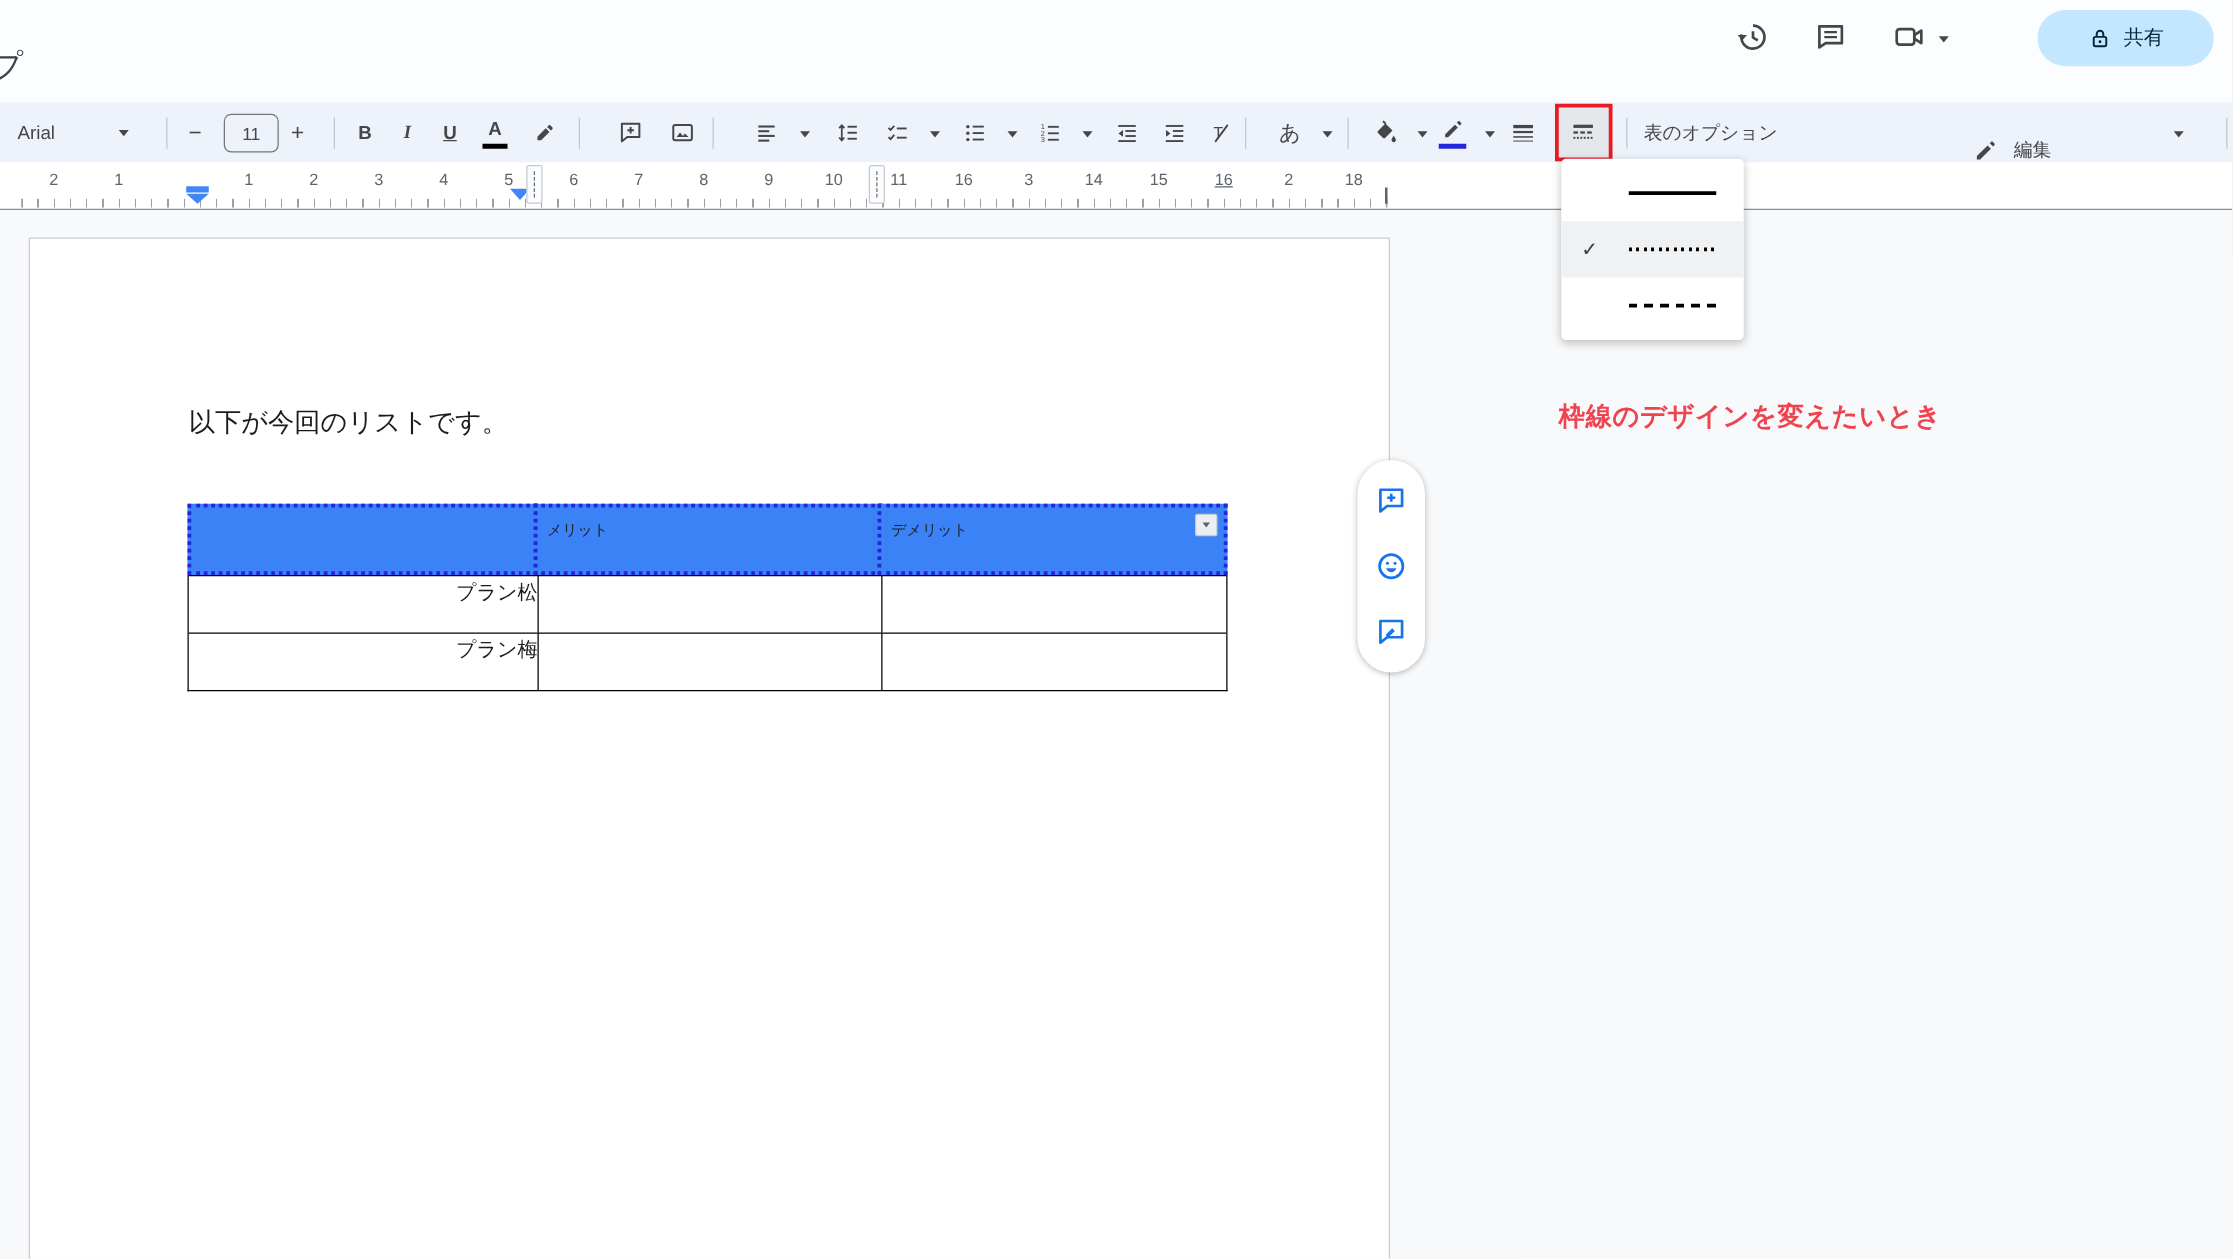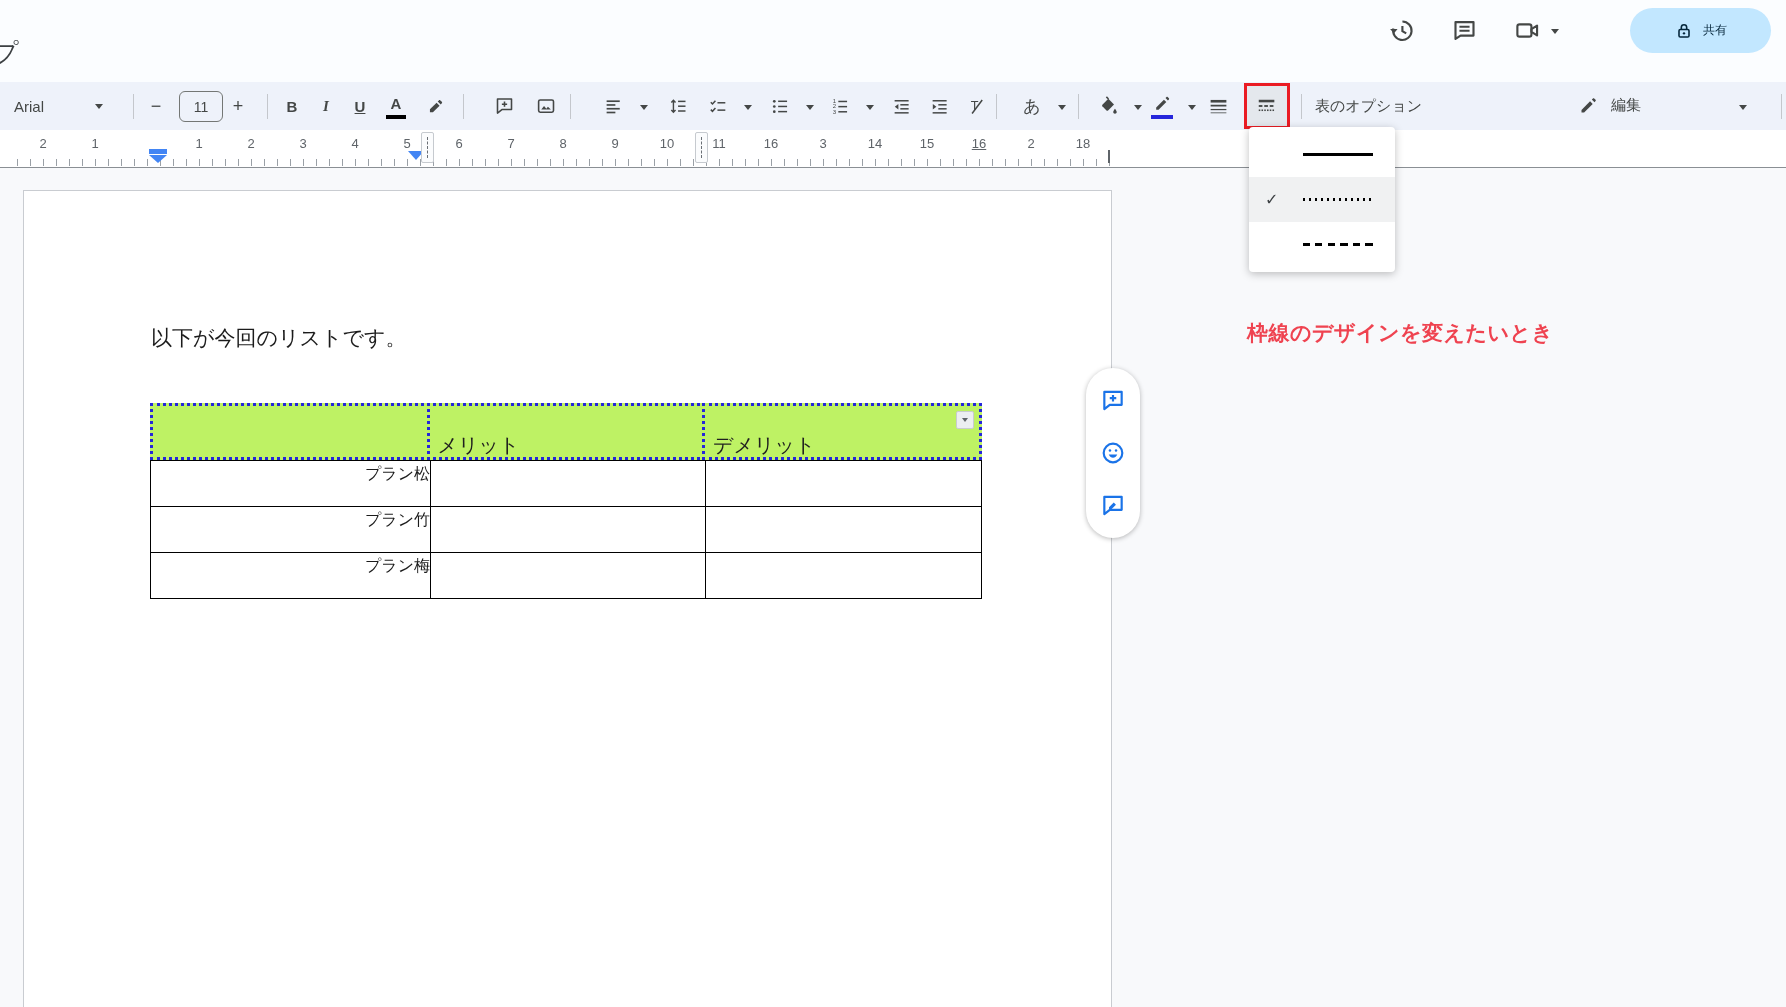--- a/index.html
+++ b/index.html
@@ -3,33 +3,33 @@
 <meta charset="utf-8">
 <style>
   html,body{margin:0;padding:0;background:#e9e9e9;font-family:"Liberation Sans","DejaVu Sans",sans-serif;}
   .screen{position:relative;width:1786px;height:1007px;background:#fbfdff;overflow:hidden;}
 
   
   .topbar{position:absolute;left:0;top:0;width:1786px;height:82px;background:#fbfdff;}
   .menu-partial{position:absolute;left:-7px;top:36px;font-size:25px;color:#3c4043;}
   .top-iconbtn{position:absolute;top:9px;width:46px;height:46px;border-radius:50%;display:flex;align-items:center;justify-content:center;}
   .share-pill{position:absolute;left:1630px;top:8px;width:141px;height:45px;border-radius:23px;background:#c2e7ff;display:flex;align-items:center;justify-content:center;gap:9px;}
-  .share-pill span{font-size:12px;color:#05263b;}
+  .share-pill span{font-size:16px;color:#05263b;}
 
   
   .toolbar{position:absolute;left:0;top:82px;width:1786px;height:48px;background:#eef2fa;}
   .tbi{position:absolute;top:6px;width:36px;height:36px;border-radius:4px;display:flex;align-items:center;justify-content:center;color:#444746;}
   .tbtxt{font-size:15px;color:#444746;}
   .sep{position:absolute;top:12px;width:1px;height:25px;background:#c4c7cc;}
   .chv{position:absolute;width:0;height:0;border-left:4.5px solid transparent;border-right:4.5px solid transparent;border-top:5.5px solid #444746;}
   .glyph{font-size:15px;font-weight:600;color:#444746;}
   .fontsize-box{position:absolute;left:179px;top:9px;width:42px;height:29px;border:1px solid #747775;border-radius:6px;display:flex;align-items:center;justify-content:center;font-size:14px;color:#444746;}
   .underbar{position:absolute;left:8px;bottom:5px;width:20px;height:4px;}
   .redbox{position:absolute;left:1244px;top:1px;width:46px;height:46px;border:3px solid #ea1b23;box-sizing:border-box;display:flex;align-items:center;justify-content:center;background:#e4e8ed;}
-  .mode-group{position:absolute;left:1572px;top:5px;width:170px;height:36px;display:flex;align-items:center;gap:12px;padding-left:6px;box-sizing:border-box;text-align:center;}
+  .mode-group{position:absolute;left:1572px;top:20px;width:170px;height:36px;display:flex;align-items:center;gap:12px;padding-left:6px;box-sizing:border-box;text-align:center;}
 
   
   .ruler{position:absolute;left:0;top:130px;width:1786px;height:38px;background:#ffffff;border-bottom:1px solid #8a8f94;box-sizing:border-box;}
   .ticks{position:absolute;left:17px;bottom:1px;width:1093px;height:7px;background:repeating-linear-gradient(90deg,#9aa0a6 0 1px,transparent 1px 13px);}
   .ruler-num{position:absolute;top:6px;transform:translateX(-50%);font-size:13px;color:#5f6469;}
   .indent-marker{position:absolute;left:149px;top:19px;width:18px;}
   .indent-bar{width:18px;height:5px;background:#4285f4;}
   .indent-tri{width:0;height:0;border-left:9px solid transparent;border-right:9px solid transparent;border-top:8px solid #4285f4;margin-top:1px;}
   .mid-tri{position:absolute;left:408px;top:21px;width:0;height:0;border-left:8px solid transparent;border-right:8px solid transparent;border-top:9px solid #4285f4;}
   .col-marker{position:absolute;top:2px;width:13px;height:31px;background:#fbfcfd;border:1px solid #c6cacf;border-radius:2px;box-sizing:border-box;}
@@ -37,21 +37,21 @@
   .end-tick{position:absolute;left:1108px;top:20px;width:2px;height:13px;background:#5f6469;}
 
   
   .content{position:absolute;left:0;top:168px;width:1786px;height:839px;background:#f8f9fb;}
   .page{position:absolute;left:23px;top:190px;width:1089px;height:830px;background:#ffffff;border:1px solid #c9ccd1;box-sizing:border-box;}
   .intro{position:absolute;left:151px;top:324px;font-size:21px;color:#1b1b1b;}
 
   
   .gtable{position:absolute;left:150px;top:403px;width:832px;}
   .ghead{display:flex;height:57px;}
-  .gh{box-sizing:border-box;background:#bef264;border:3.5px dotted #2526db;padding:26px 0 0 8px;font-size:20px;color:#1f1f1f;}
+  .gh{box-sizing:border-box;background:#3b82f6;border:3.5px dotted #2526db;padding:10px 0 0 8px;font-size:12px;color:#1f1f1f;}
   .gh.c2,.gh.c3{margin-left:-3.5px;}
   .dtable{border:1px solid #000;border-top:none;box-sizing:border-box;}
   .drow{display:flex;height:46px;}
   .dcell{box-sizing:border-box;border-top:1px solid #000;padding:3px 0 0 8px;font-size:16px;color:#1b1b1b;text-align:right;}
   .dcell.mid{border-left:1px solid #000;border-right:1px solid #000;}
   .thandle{position:absolute;left:806px;top:8px;width:18px;height:18px;background:#eceef1;border:1px solid #c8cbd0;border-radius:2px;box-sizing:border-box;display:flex;align-items:center;justify-content:center;}
   .thandle i{width:0;height:0;border-left:3.5px solid transparent;border-right:3.5px solid transparent;border-top:4.5px solid #5f6368;}
 
   
   .floatpill{position:absolute;left:1086px;top:368px;width:54px;height:170px;background:#fff;border-radius:27px;box-shadow:0 1px 5px rgba(0,0,0,.28);display:flex;flex-direction:column;align-items:center;justify-content:space-evenly;}
@@ -406,25 +406,20 @@
       <div class="gh c2" style="width:279px;">メリット</div>
       <div class="gh c3" style="width:280px;">デメリット</div>
     </div>
     <div class="dtable">
       <div class="drow">
         <div class="dcell" style="width:279px;">プラン松</div>
         <div class="dcell mid" style="width:276px;"></div>
         <div class="dcell" style="width:275px;"></div>
       </div>
       <div class="drow">
-        <div class="dcell" style="width:279px;">プラン竹</div>
-        <div class="dcell mid" style="width:276px;"></div>
-        <div class="dcell" style="width:275px;"></div>
-      </div>
-      <div class="drow">
         <div class="dcell" style="width:279px;">プラン梅</div>
         <div class="dcell mid" style="width:276px;"></div>
         <div class="dcell" style="width:275px;"></div>
       </div>
     </div>
     <div class="thandle">
         <i></i>
       </div>
   </div>
 

